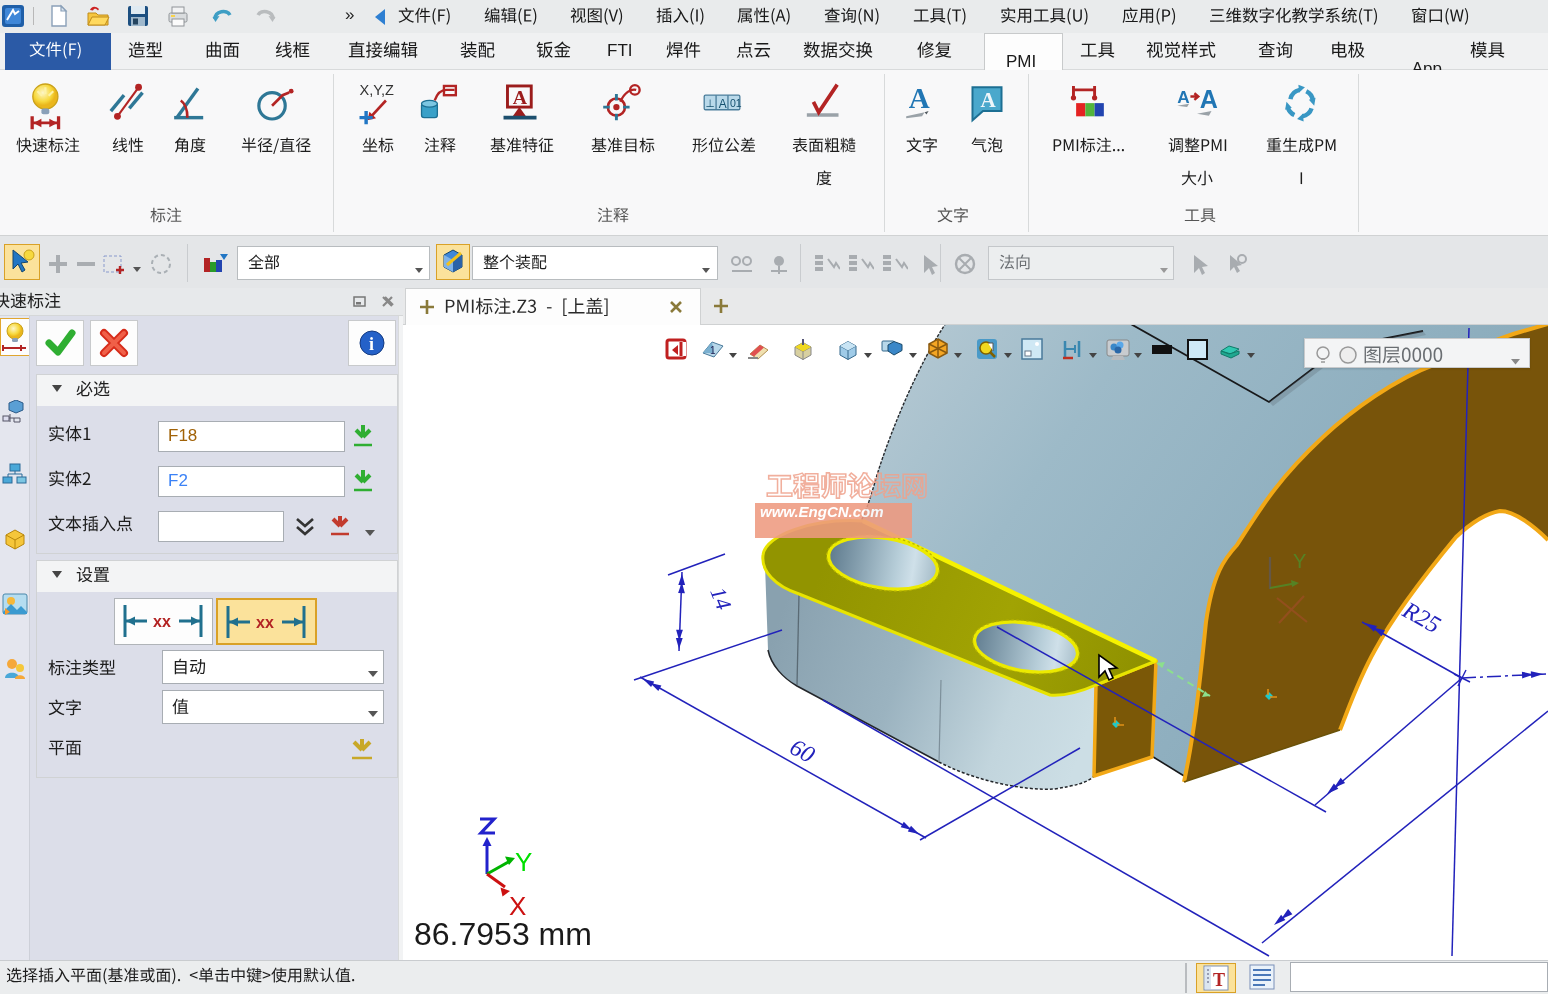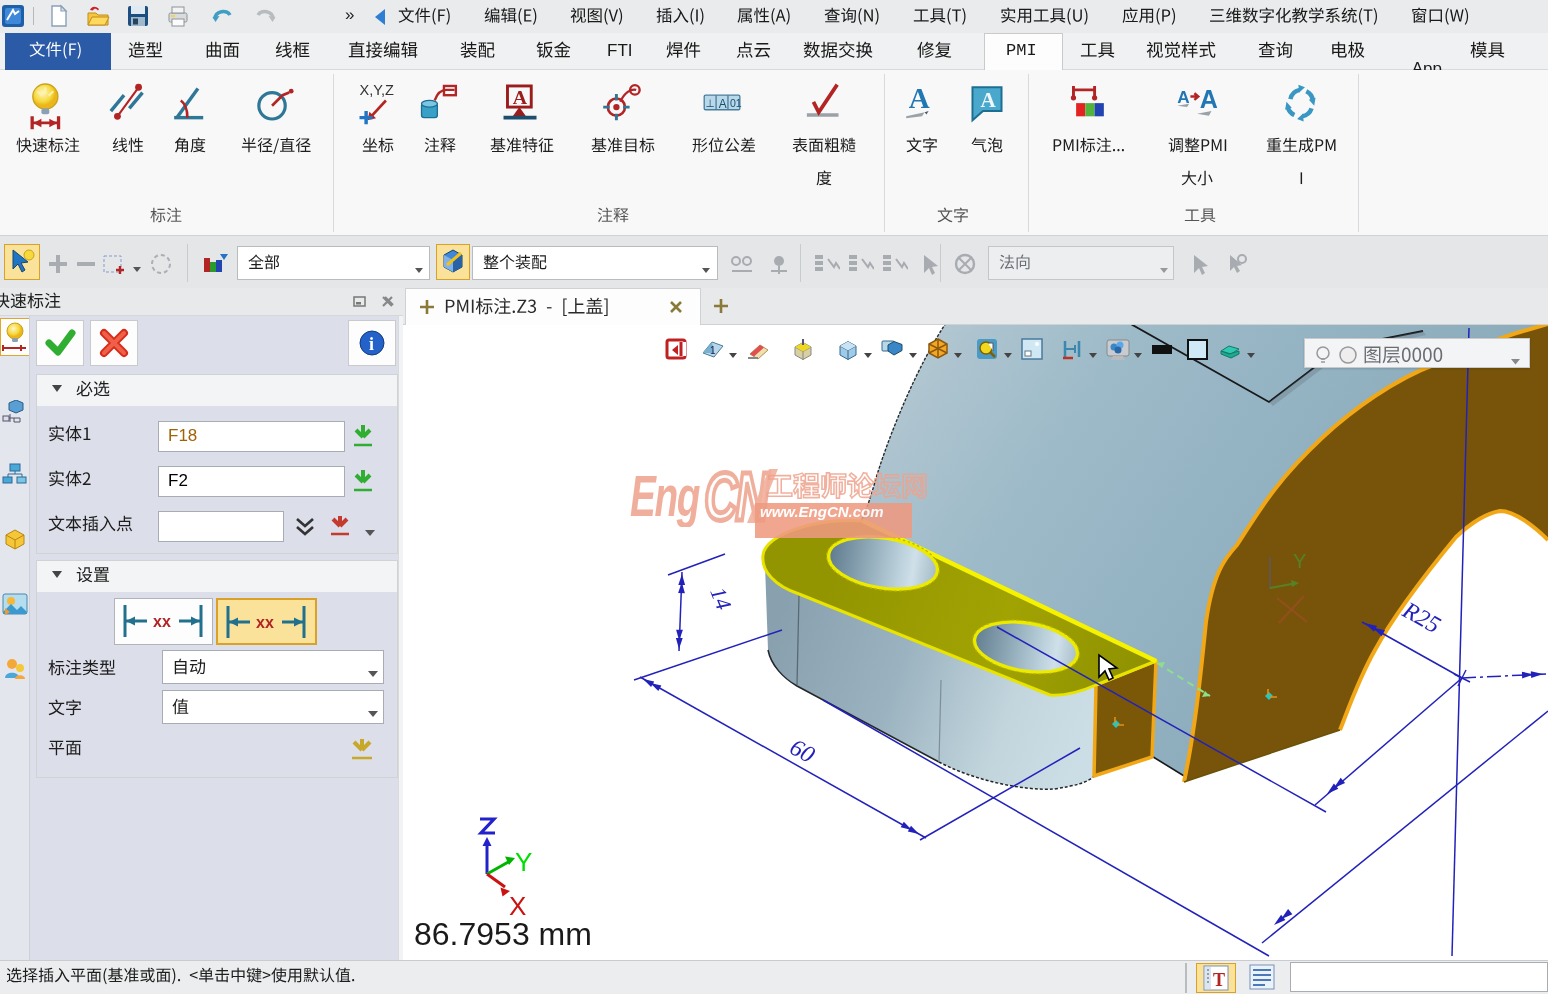--- a/index.html
+++ b/index.html
@@ -376,21 +376,21 @@
           <use href="#g57" x="3000"></use>
         </g>
       </svg></div>
     <div class="" style="left:917px;top:41px;width:39px;height:23px;"><svg class="tp" width="36.0" height="20.1" style="vertical-align:top;" viewBox="0 0 36.0 20.1">
         <g fill="#1a1a1a" transform="translate(0.00 15.40) scale(0.017500 -0.017500)">
           <use href="#g58" x="0"></use>
           <use href="#g59" x="1000"></use>
         </g>
       </svg></div>
     <div class="" style="left:984px;top:33px;width:79px;height:38px;background:#fdfdfd;border:1px solid #c8cacb;border-bottom:none;">
-      <div class="" style="left:21px;top:7px;width:37px;height:22px;font-family:Liberation Mono, monospace;"><span style="font-size:17px;color:#1a1a1a">PMI</span></div>
+      <div class="" style="left:21px;top:18px;width:37px;height:22px;"><span style="font-size:17px;color:#1a1a1a">PMI</span></div>
     </div>
     <div class="" style="left:1080px;top:41px;width:39px;height:23px;"><svg class="tp" width="36.0" height="20.1" style="vertical-align:top;" viewBox="0 0 36.0 20.1">
         <g fill="#1a1a1a" transform="translate(0.00 15.40) scale(0.017500 -0.017500)">
           <use href="#g20" x="0"></use>
           <use href="#g21" x="1000"></use>
         </g>
       </svg></div>
     <div class="" style="left:1146px;top:41px;width:74px;height:23px;"><svg class="tp" width="71.0" height="20.1" style="vertical-align:top;" viewBox="0 0 71.0 20.1">
         <g fill="#1a1a1a" transform="translate(0.00 15.40) scale(0.017500 -0.017500)">
           <use href="#g8" x="0"></use>
@@ -888,21 +888,21 @@
         <path d="M12 2 v12 M12 14 l-7 -7 M12 14 l7 -7" stroke="#2fae32" stroke-width="4" fill="none"></path>
         <path d="M3 22 h18" stroke="#2fae32" stroke-width="2.5"></path>
       </svg></div>
     <div class="" style="left:48px;top:470px;width:100px;height:20px;"><svg class="tp" width="44.4" height="19.5" style="vertical-align:top;" viewBox="0 0 44.4 19.5">
         <g fill="#1e1e1e" transform="translate(0.00 14.96) scale(0.017000 -0.017000)">
           <use href="#g23" x="0"></use>
           <use href="#g107" x="1000"></use>
           <use href="#g109" x="2000"></use>
         </g>
       </svg></div>
-    <div class="" style="left:158px;top:466px;width:187px;height:31px;background:#fff;border:1px solid #a8adb3;font-size:17px;color:#000000;">
+    <div class="" style="left:158px;top:466px;width:187px;height:31px;background:#fff;border:1px solid #a8adb3;font-size:17px;color:#3b82f6;">
       <span style="position:absolute;left:9px;top:4px">F2</span>
     </div>
     <div style="left:351px;top:468px"><svg width="24" height="26">
         <path d="M12 2 v12 M12 14 l-7 -7 M12 14 l7 -7" stroke="#2fae32" stroke-width="4" fill="none"></path>
         <path d="M3 22 h18" stroke="#2fae32" stroke-width="2.5"></path>
       </svg></div>
     <div class="" style="left:48px;top:515px;width:110px;height:20px;"><svg class="tp" width="86.0" height="19.5" style="vertical-align:top;" viewBox="0 0 86.0 19.5">
         <g fill="#1e1e1e" transform="translate(0.00 14.96) scale(0.017000 -0.017000)">
           <use href="#g0" x="0"></use>
           <use href="#g110" x="1000"></use>
@@ -1141,27 +1141,20 @@
 <path d="M77 494 h14 l-13 14 h14" stroke="#2222cc" stroke-width="3.2" fill="none"></path>
 <path d="M84 549 L107 536" stroke="#00b400" stroke-width="3"></path>
           <path d="M112 533 l-10 -1.5 l4 8.5 z" fill="#00b400"></path>
 <text x="112" y="546" font-size="26" fill="#00e000" font-family="Liberation Sans">Y</text>
 <path d="M84 549 L102 562" stroke="#cc1111" stroke-width="3"></path>
           <path d="M107 566 l-9.5 -3.5 l2 9 z" fill="#cc1111"></path>
 <text x="106" y="590" font-size="26" fill="#cc1111" font-family="Liberation Sans">X</text>
         </g>
         <text x="11" y="620" font-size="32" fill="#1a1a1a" font-family="Liberation Sans">86.7953 mm</text>
       </svg>
-      <div class="" style="left:225px;top:140px;width:300px;height:62px;opacity:.85;"><svg width="300" height="62">
-          <g transform="scale(.68,1)">
-            <text x="3" y="51" font-size="57" font-weight="bold" font-style="italic" fill="#eea28b" font-family="Liberation Sans" letter-spacing="-2">Eng</text>
-            <text x="112" y="55" font-size="68" font-weight="bold" font-style="italic" fill="#ffffff" stroke="#eea28b" stroke-width="5" font-family="Liberation Sans" letter-spacing="-3">CN</text>
-          </g>
-          <path d="M128 58 L150 4 L141 4 L119 58 Z" fill="#eea28b" opacity=".9"></path>
-        </svg></div>
       <div class="" style="left:363px;top:147px;width:166px;height:38px;opacity:.85;"><svg class="tp" width="163.0" height="31.0" style="vertical-align:top;stroke:#efa28c;stroke-width:58px;" viewBox="0 0 163.0 31.0">
           <g fill="none" transform="translate(0.00 23.76) scale(0.027000 -0.027000)">
             <use href="#g125" x="0"></use>
             <use href="#g126" x="1000"></use>
             <use href="#g127" x="2000"></use>
             <use href="#g128" x="3000"></use>
             <use href="#g129" x="4000"></use>
             <use href="#g130" x="5000"></use>
           </g>
         </svg></div>

